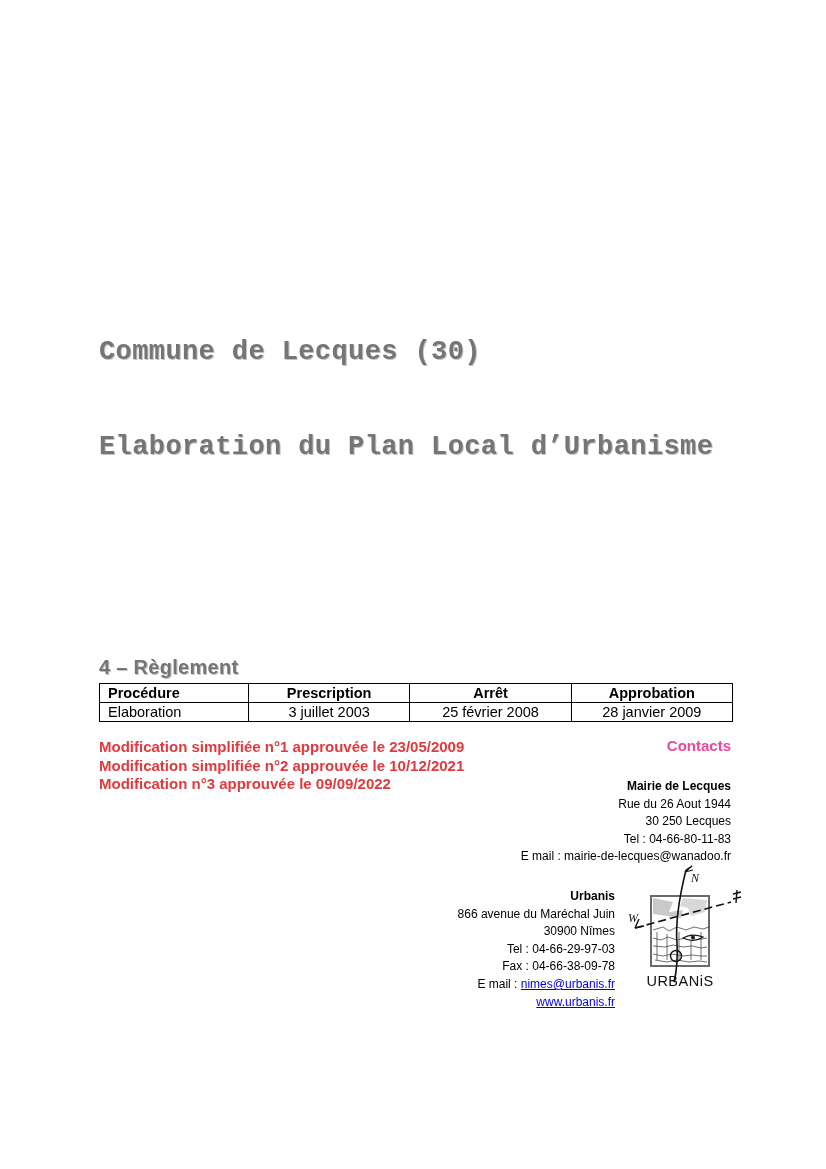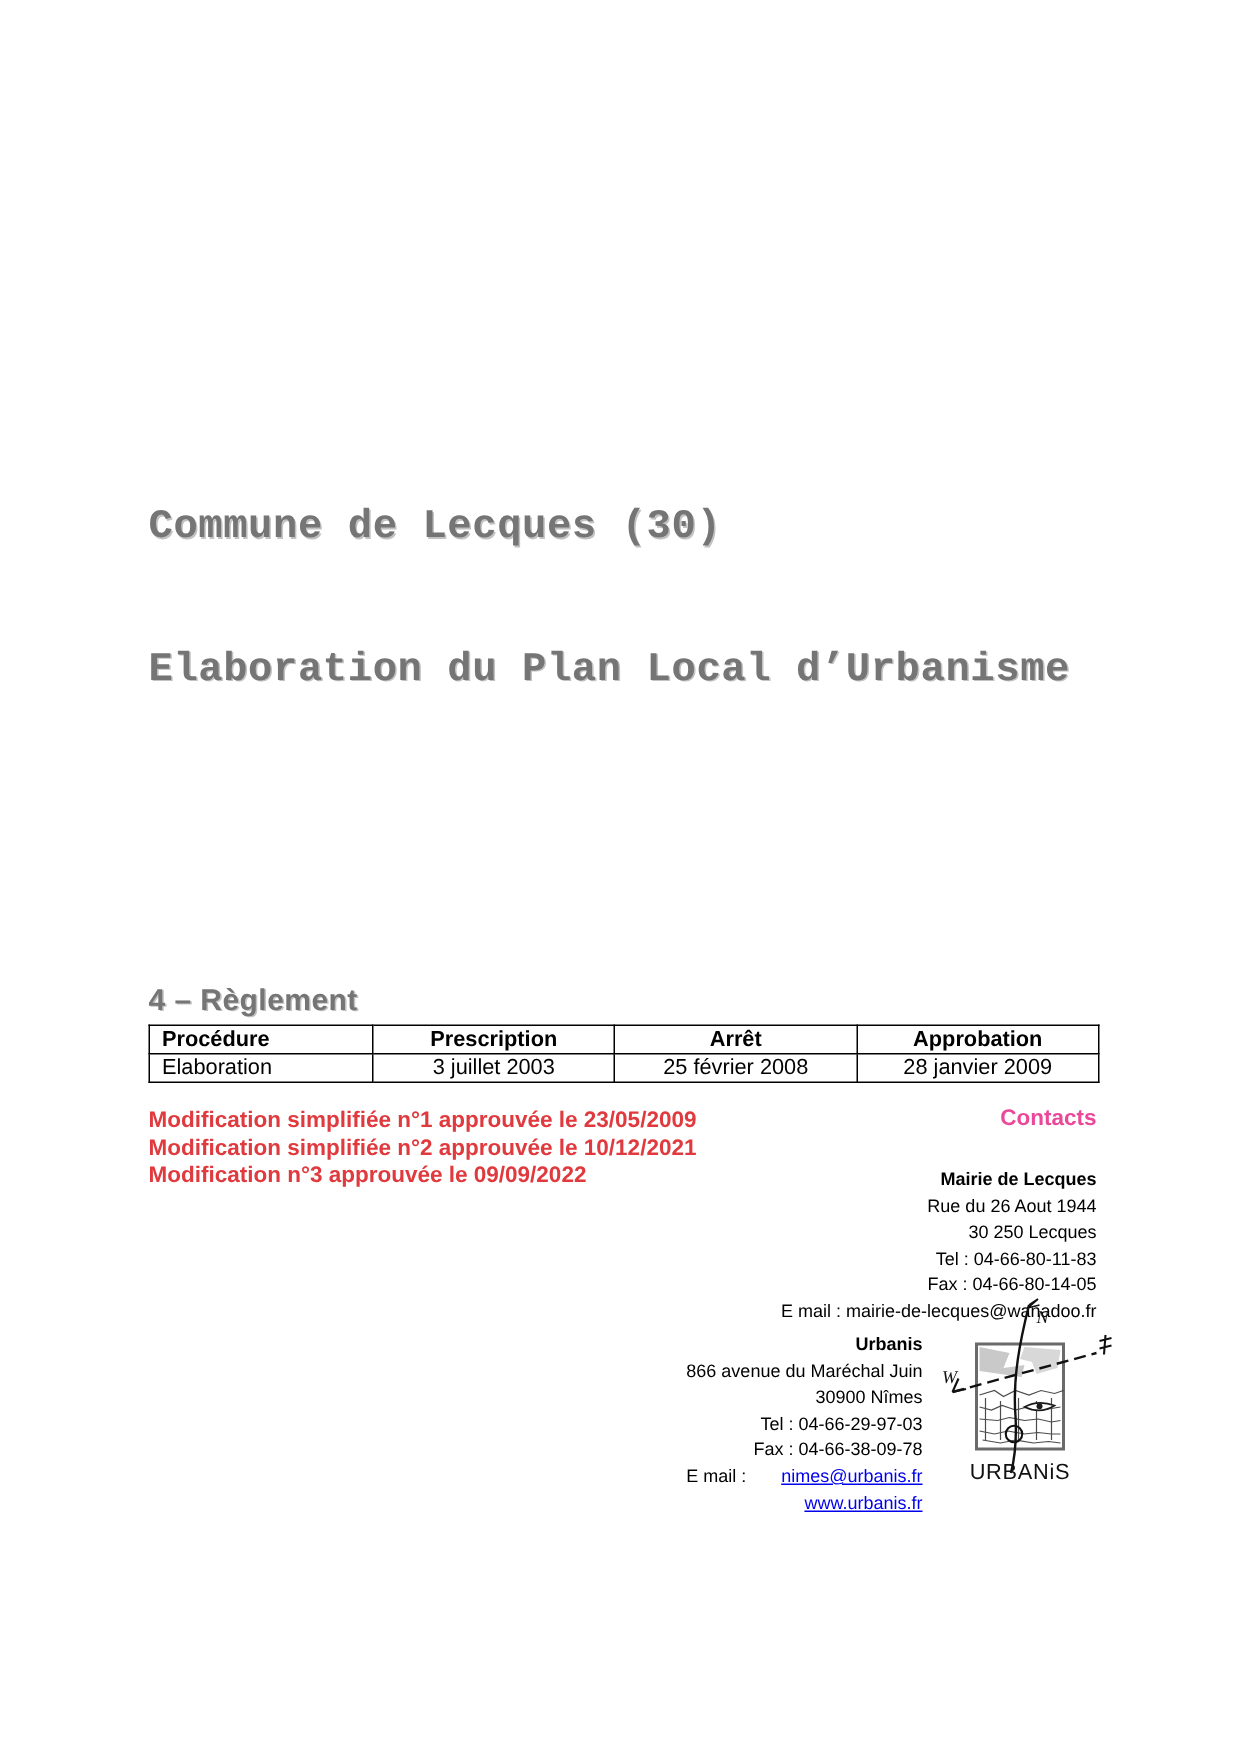--- a/index.html
+++ b/index.html
@@ -89,21 +89,20 @@
     color: #000;
     white-space: nowrap;
   }
   .mairie-block { top: 778px; right: 95px; }
   .urbanis-block { top: 888px; right: 211px; }
   .contact-block .bold { font-weight: bold; }
   .link {
     color: #0000ee;
     text-decoration: underline;
     cursor: pointer;
-    margin-left: 20px;
   }
   .logo {
     position: absolute;
     left: 627px;
     top: 864px;
     width: 118px;
     height: 132px;
   }
   .logo svg { display: block; width: 100%; height: 100%; }
 </style>
@@ -142,21 +141,20 @@
     <div>Modification n°3 approuvée le 09/09/2022</div>
   </div>
 
   <div class="contacts-label">Contacts</div>
 
   <div class="contact-block mairie-block">
     <div class="bold">Mairie de Lecques</div>
     <div>Rue du 26 Aout 1944</div>
     <div>30 250 Lecques</div>
     <div>Tel : 04-66-80-11-83</div>
-    <div>Fax : 04-66-80-14-05</div>
     <div><span>E mail : </span><span>mairie-de-lecques@wanadoo.fr</span></div>
   </div>
 
   <div class="contact-block urbanis-block">
     <div class="bold">Urbanis</div>
     <div>866 avenue du Maréchal Juin</div>
     <div>30900 Nîmes</div>
     <div>Tel : 04-66-29-97-03</div>
     <div>Fax : 04-66-38-09-78</div>
     <div><span>E mail : </span><a class="link" href="#">nimes@urbanis.fr</a></div>

